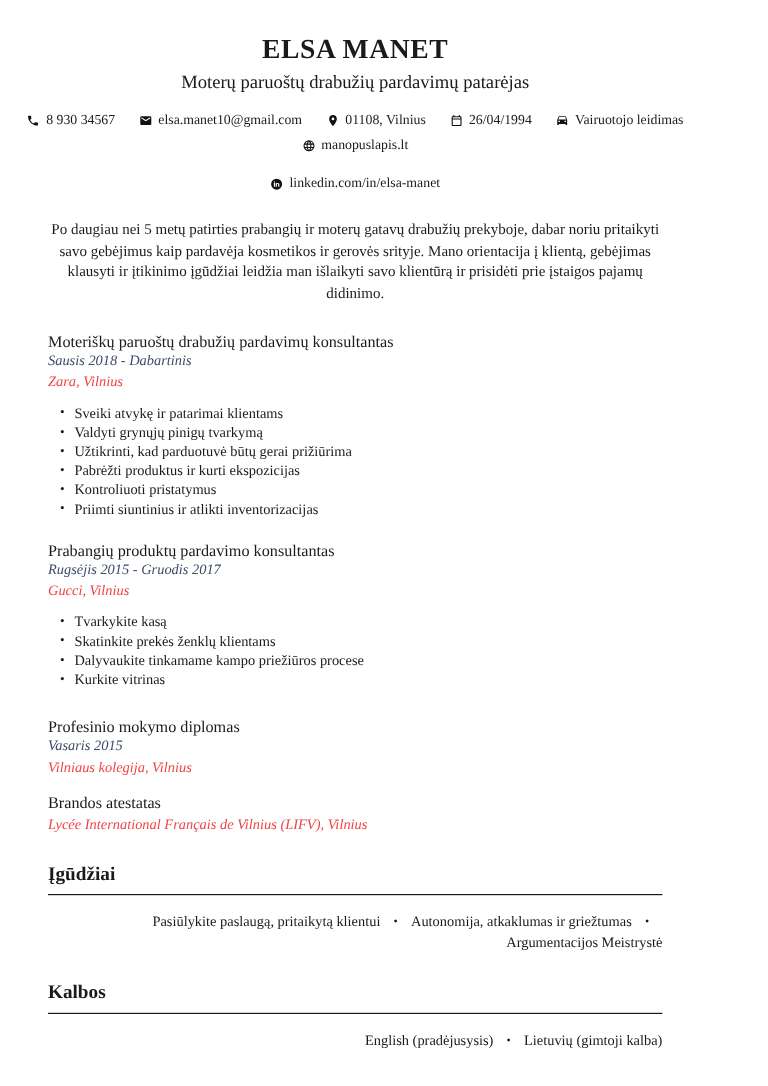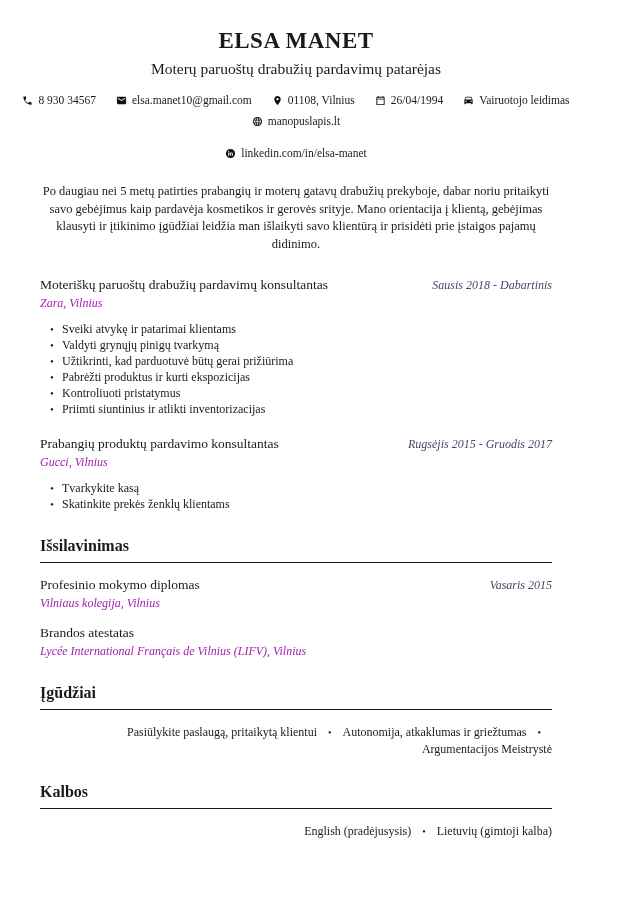--- a/index.html
+++ b/index.html
@@ -63,36 +63,37 @@
     font-size: 12.5px;
     line-height: 17.5px;
     margin-top: 16px;
     text-align: center;
   }
   .entry { margin-top: 13px; }
   .entry-head {
     display: flex;
     justify-content: space-between;
     align-items: baseline;
+    flex-direction: column;
   }
   .entry-title {
     font-size: 13.5px;
     font-weight: normal;
     margin: 0;
   }
   .entry-dates {
     font-size: 12px;
     font-style: italic;
     color: #3e4a66;
     white-space: nowrap;
   }
   .entry-sub {
     font-size: 12px;
     font-style: italic;
-    color: #a21caf;
+    color: #ef4444;
     margin-top: 3px;
   }
   ul.bullets {
     list-style: none;
     margin: 10px 0 0 0;
     padding: 0 0 0 10px;
   }
   ul.bullets li {
     font-size: 12px;
     line-height: 16px;
@@ -219,26 +220,27 @@
 
     <div class="entry second-job">
       <div class="entry-head">
         <h3 class="entry-title">Prabangių produktų pardavimo konsultantas</h3>
         <span class="entry-dates">Rugsėjis 2015 - Gruodis 2017</span>
       </div>
       <div class="entry-sub">Gucci, Vilnius</div>
       <ul class="bullets">
         <li>Tvarkykite kasą</li>
         <li>Skatinkite prekės ženklų klientams</li>
+        <li>Dalyvaukite tinkamame kampo priežiūros procese</li>
+        <li>Kurkite vitrinas</li>
       </ul>
     </div>
   </div>
 
   <div class="section">
-    <h2 class="section-heading">Išsilavinimas</h2>
 
     <div class="edu-entry">
       <div class="entry-head">
         <h3 class="entry-title">Profesinio mokymo diplomas</h3>
         <span class="entry-dates">Vasaris 2015</span>
       </div>
       <div class="entry-sub">Vilniaus kolegija, Vilnius</div>
     </div>
 
     <div class="edu-entry">

